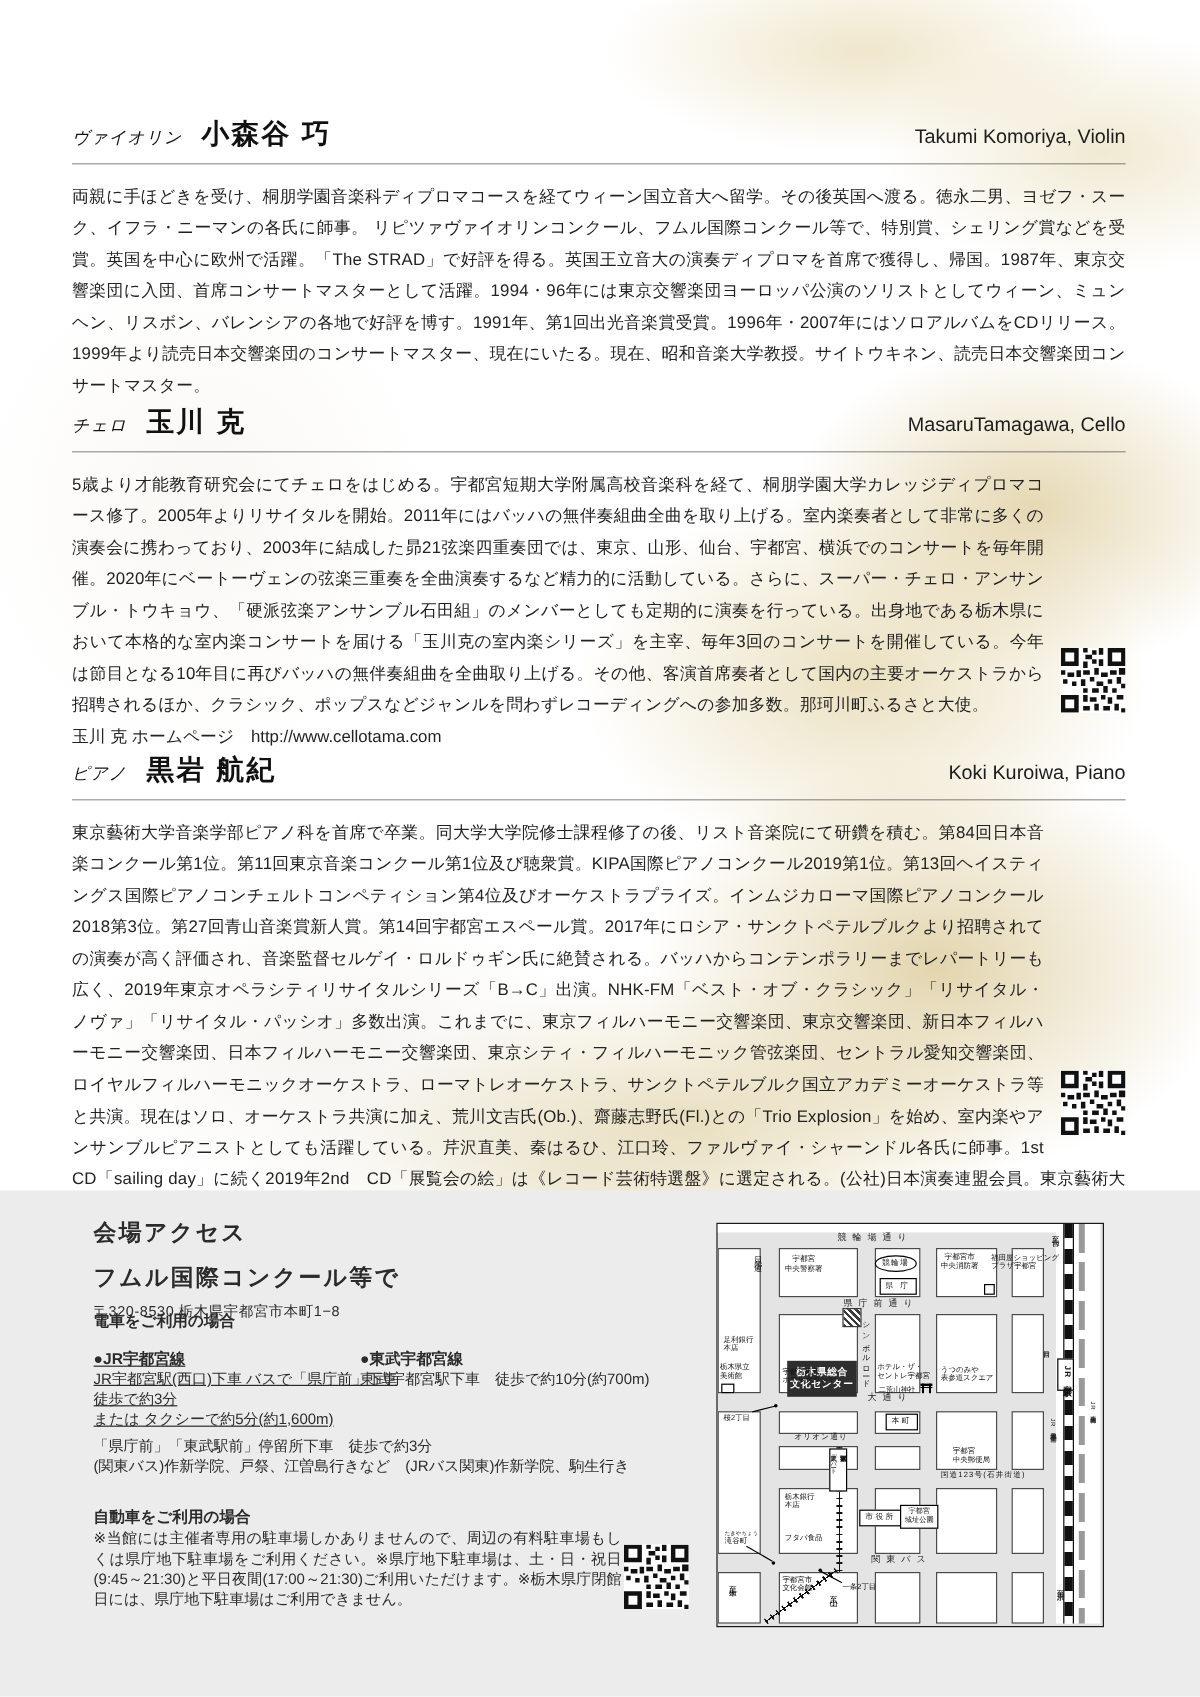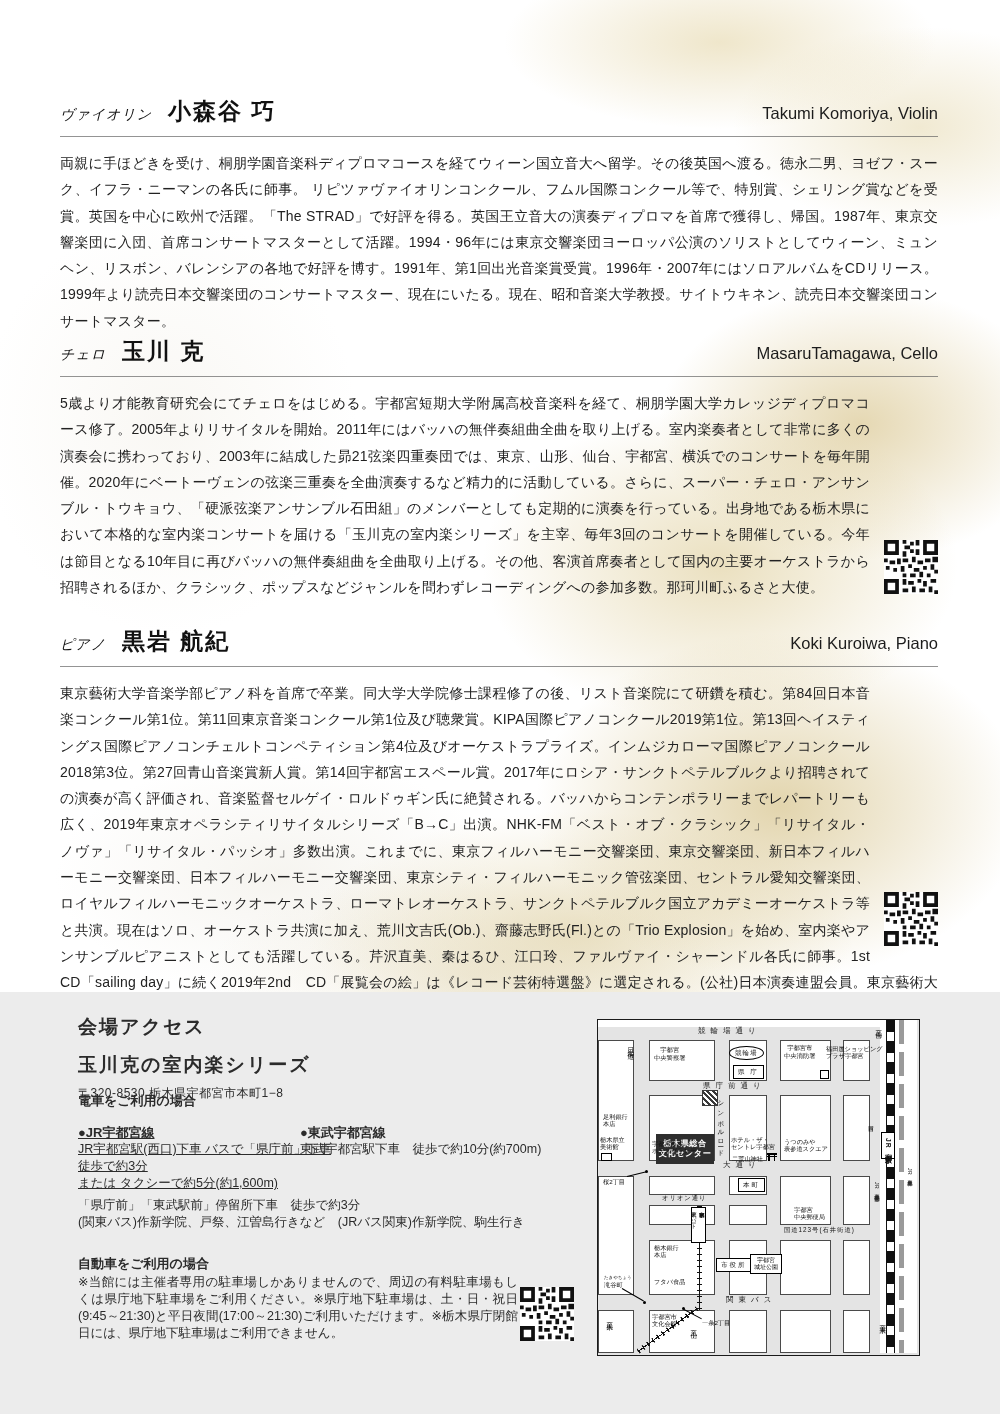--- a/index.html
+++ b/index.html
@@ -115,37 +115,38 @@
   <section class="artist a-cello">
     <div class="artist-header">
       <span class="role">チェロ</span>
       <span class="name">玉川 克</span>
       <span class="en">MasaruTamagawa, Cello</span>
     </div>
     <div class="rule"></div>
     <p class="bio"><svg class="qr float-qr fq-cello">
           <use href="#qrsym"></use>
         </svg><span>5歳より才能教育研究会にてチェロをはじめる。宇都宮短期大学附属高校音楽科を経て、桐朋学園大学カレッジディプロマコース修了。2005年よりリサイタルを開始。2011年にはバッハの無伴奏組曲全曲を取り上げる。室内楽奏者として非常に多くの演奏会に携わっており、2003年に結成した昴21弦楽四重奏団では、東京、山形、仙台、宇都宮、横浜でのコンサートを毎年開催。2020年にベートーヴェンの弦楽三重奏を全曲演奏するなど精力的に活動している。さらに、スーパー・チェロ・アンサンブル・トウキョウ、「硬派弦楽アンサンブル石田組」のメンバーとしても定期的に演奏を行っている。出身地である栃木県において本格的な室内楽コンサートを届ける「玉川克の室内楽シリーズ」を主宰、毎年3回のコンサートを開催している。今年は節目となる10年目に再びバッハの無伴奏組曲を全曲取り上げる。その他、客演首席奏者として国内の主要オーケストラから招聘されるほか、クラシック、ポップスなどジャンルを問わずレコーディングへの参加多数。那珂川町ふるさと大使。</span></p>
+    <div class="homepage">玉川 克 ホームページ　http://www.cellotama.com</div>
   </section>
 
   <section class="artist a-piano">
     <div class="artist-header">
       <span class="role">ピアノ</span>
       <span class="name">黒岩 航紀</span>
       <span class="en">Koki Kuroiwa, Piano</span>
     </div>
     <div class="rule"></div>
     <p class="bio"><svg class="qr float-qr fq-piano">
           <use href="#qrsym"></use>
         </svg><span>東京藝術大学音楽学部ピアノ科を首席で卒業。同大学大学院修士課程修了の後、リスト音楽院にて研鑽を積む。第84回日本音楽コンクール第1位。第11回東京音楽コンクール第1位及び聴衆賞。KIPA国際ピアノコンクール2019第1位。第13回ヘイスティングス国際ピアノコンチェルトコンペティション第4位及びオーケストラプライズ。インムジカローマ国際ピアノコンクール2018第3位。第27回青山音楽賞新人賞。第14回宇都宮エスペール賞。2017年にロシア・サンクトペテルブルクより招聘されての演奏が高く評価され、音楽監督セルゲイ・ロルドゥギン氏に絶賛される。バッハからコンテンポラリーまでレパートリーも広く、2019年東京オペラシティリサイタルシリーズ「B→C」出演。NHK-FM「ベスト・オブ・クラシック」「リサイタル・ノヴァ」「リサイタル・パッシオ」多数出演。これまでに、東京フィルハーモニー交響楽団、東京交響楽団、新日本フィルハーモニー交響楽団、日本フィルハーモニー交響楽団、東京シティ・フィルハーモニック管弦楽団、セントラル愛知交響楽団、ロイヤルフィルハーモニックオーケストラ、ローマトレオーケストラ、サンクトペテルブルク国立アカデミーオーケストラ等と共演。現在はソロ、オーケストラ共演に加え、荒川文吉氏(Ob.)、齋藤志野氏(Fl.)との「Trio Explosion」を始め、室内楽やアンサンブルピアニストとしても活躍している。芹沢直美、秦はるひ、江口玲、ファルヴァイ・シャーンドル各氏に師事。1st CD「sailing day」に続く2019年2nd　CD「展覧会の絵」は《レコード芸術特選盤》に選定される。(公社)日本演奏連盟会員。東京藝術大学ピアノ科、甲斐清和高校音楽科非常勤講師。CJM神宮の杜音楽院講師。</span><span class="bio-url">　https://www.kokikuroiwa.com</span></p>
   </section>
 
   <section class="access">
     <div class="abs access-title">会場アクセス</div>
-    <div class="abs venue-name">玉川克の室内楽シリーズ</div>
+    <div class="abs venue-name">フムル国際コンクール等で</div>
     <div class="abs venue-addr">〒320-8530 栃木県宇都宮市本町1−8</div>
 
     <div class="abs acc-block tr-head acc-h">電車をご利用の場合</div>
     <div class="abs acc-block tr-jr">
       <div class="acc-h">●JR宇都宮線</div>
       <div>JR宇都宮駅(西口)下車 バスで「県庁前」下車</div>
       <div>徒歩で約3分</div>
       <div>または タクシーで約5分(約1,600m)</div>
     </div>
     <div class="abs acc-block tr-tobu">

